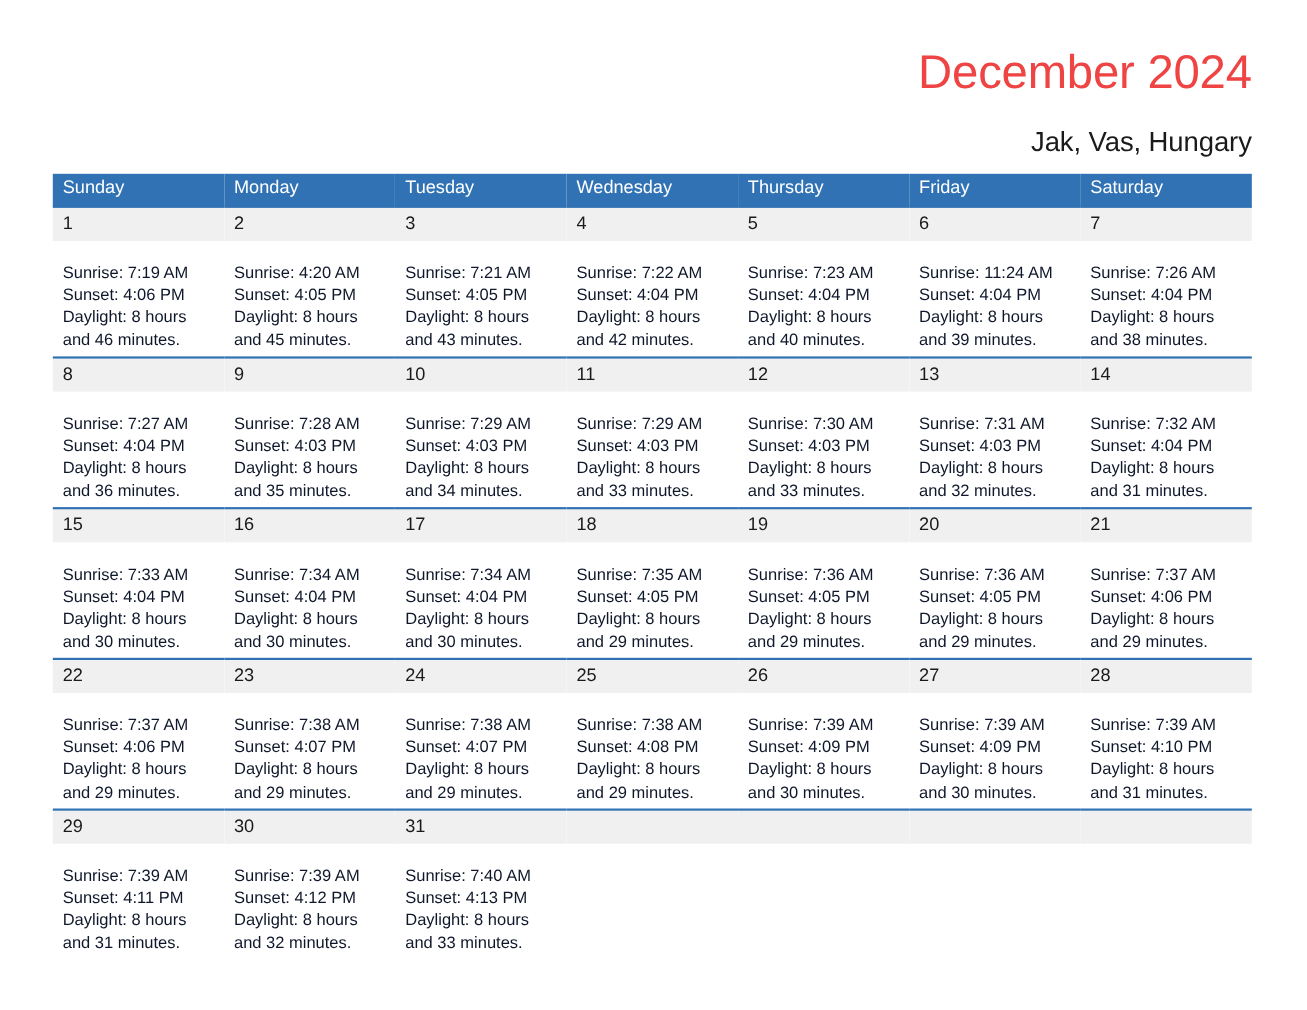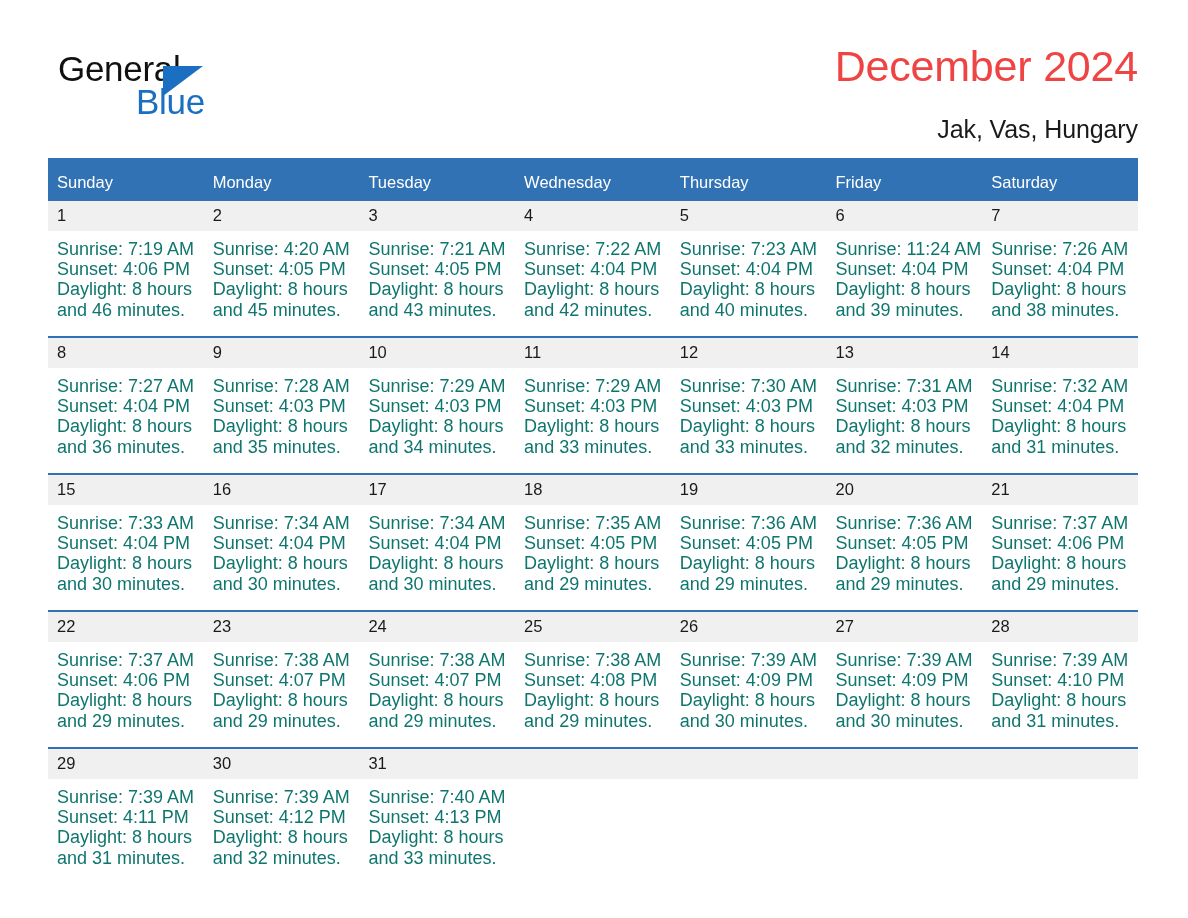--- a/index.html
+++ b/index.html
@@ -95,21 +95,21 @@
     width: 1090px;
     border-collapse: collapse;
     table-layout: fixed;
   }
   .cal th {
     background: #3072b3;
     color: #ffffff;
     font-weight: normal;
     font-size: 16.5px;
     text-align: left;
-    padding: 14px 0 7px 9px;
+    padding: 2px 0 7px 9px;
     height: 20px;
     border: 0;
   }
   .cal td {
     vertical-align: top;
     padding: 0;
     border: 0;
     height: 135px;
     background: #ffffff;
   }
@@ -124,40 +124,35 @@
     font-size: 16.5px;
     line-height: 19px;
     padding: 5px 0 6px 9px;
     color: #1a1a1a;
     min-height: 19px;
   }
   .daynum.empty {
     color: transparent;
   }
   .info {
-    padding: 8px 0 0 9px;
-    font-size: 18px;
+    padding: 20px 0 0 9px;
+    font-size: 15px;
     line-height: 20.2px;
-    color: #0f766e;
+    color: #0f172a;
   }
   .info div {
     white-space: nowrap;
   }
 </style>
 </head>
 <body>
 
 <div class="page">
 
   <div class="top">
-    <div class="logo">
-      <span class="logo-general">General</span>
-      <span class="logo-tri"></span>
-      <span class="logo-blue">Blue</span>
-    </div>
     <div class="title-wrap">
       <div class="cal-title">December 2024</div>
       <div class="cal-sub">Jak, Vas, Hungary</div>
     </div>
   </div>
 
   <table class="cal">
     <thead>
       <tr id="weekday-row">
           <th>Sunday</th>

